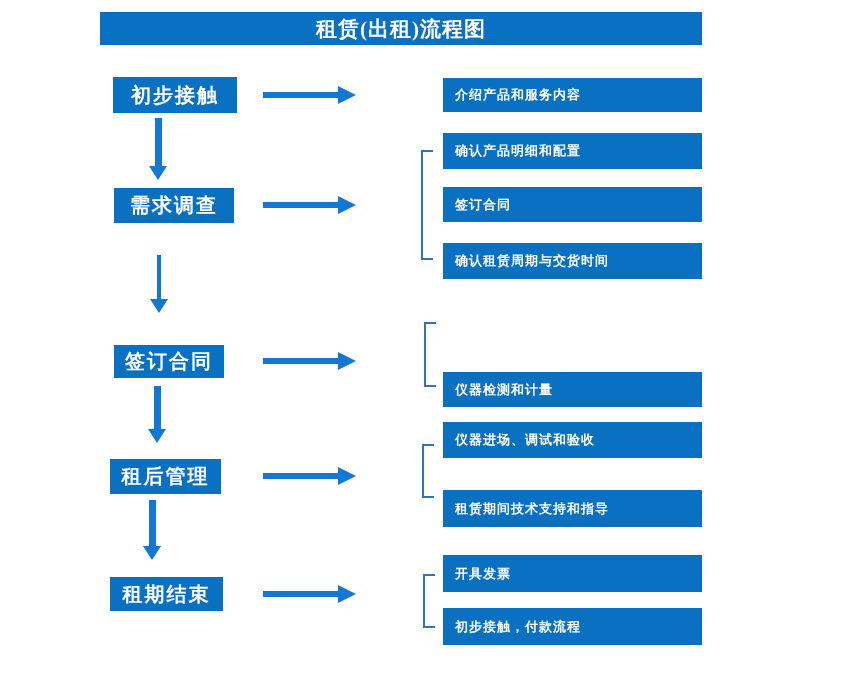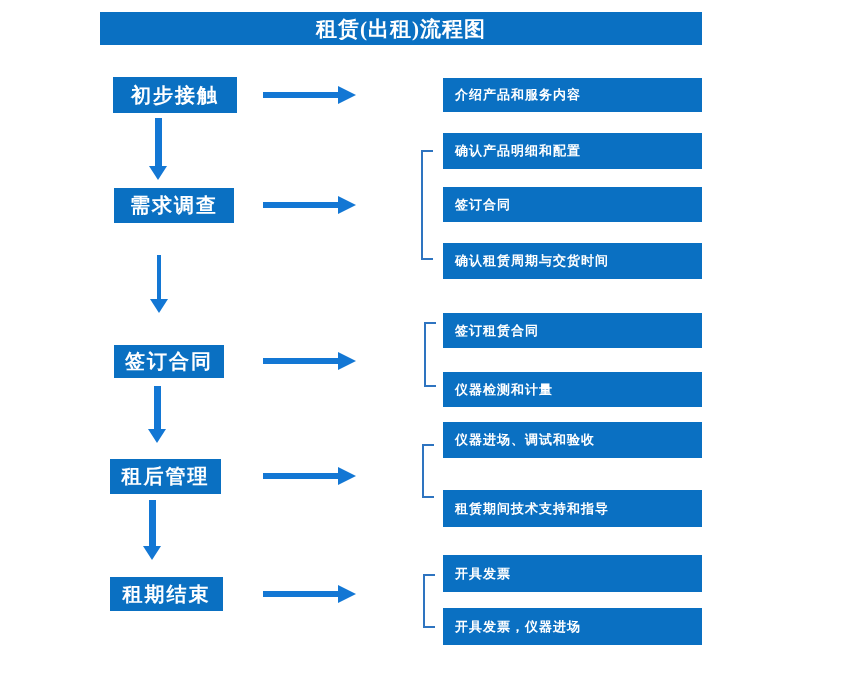--- a/index.html
+++ b/index.html
@@ -104,22 +104,21 @@
   <div class="bracket" style="left:424px;top:322px;height:65px;"></div>
   <div class="bracket" style="left:422px;top:444px;height:54px;"></div>
   <div class="bracket" style="left:423px;top:574px;height:54px;"></div>
 
   <div class="rbox" style="top:78px;height:34px;">介绍产品和服务内容</div>
 
   <div class="rbox" style="top:133px;height:36px;">确认产品明细和配置</div>
   <div class="rbox" style="top:187px;height:35px;">签订合同</div>
   <div class="rbox" style="top:243px;height:36px;">确认租赁周期与交货时间</div>
 
-  <div class="rbox" style="top:313px;height:35px;">签订租赁合同</div>
   <div class="rbox" style="top:372px;height:35px;">仪器检测和计量</div>
 
   <div class="rbox" style="top:422px;height:36px;">仪器进场、调试和验收</div>
   <div class="rbox" style="top:490px;height:37px;">租赁期间技术支持和指导</div>
 
   <div class="rbox" style="top:555px;height:37px;">开具发票</div>
-  <div class="rbox" style="top:608px;height:37px;">开具发票，仪器进场</div>
+  <div class="rbox" style="top:608px;height:37px;">初步接触，付款流程</div>
 
 </div>
 
 </body></html>

